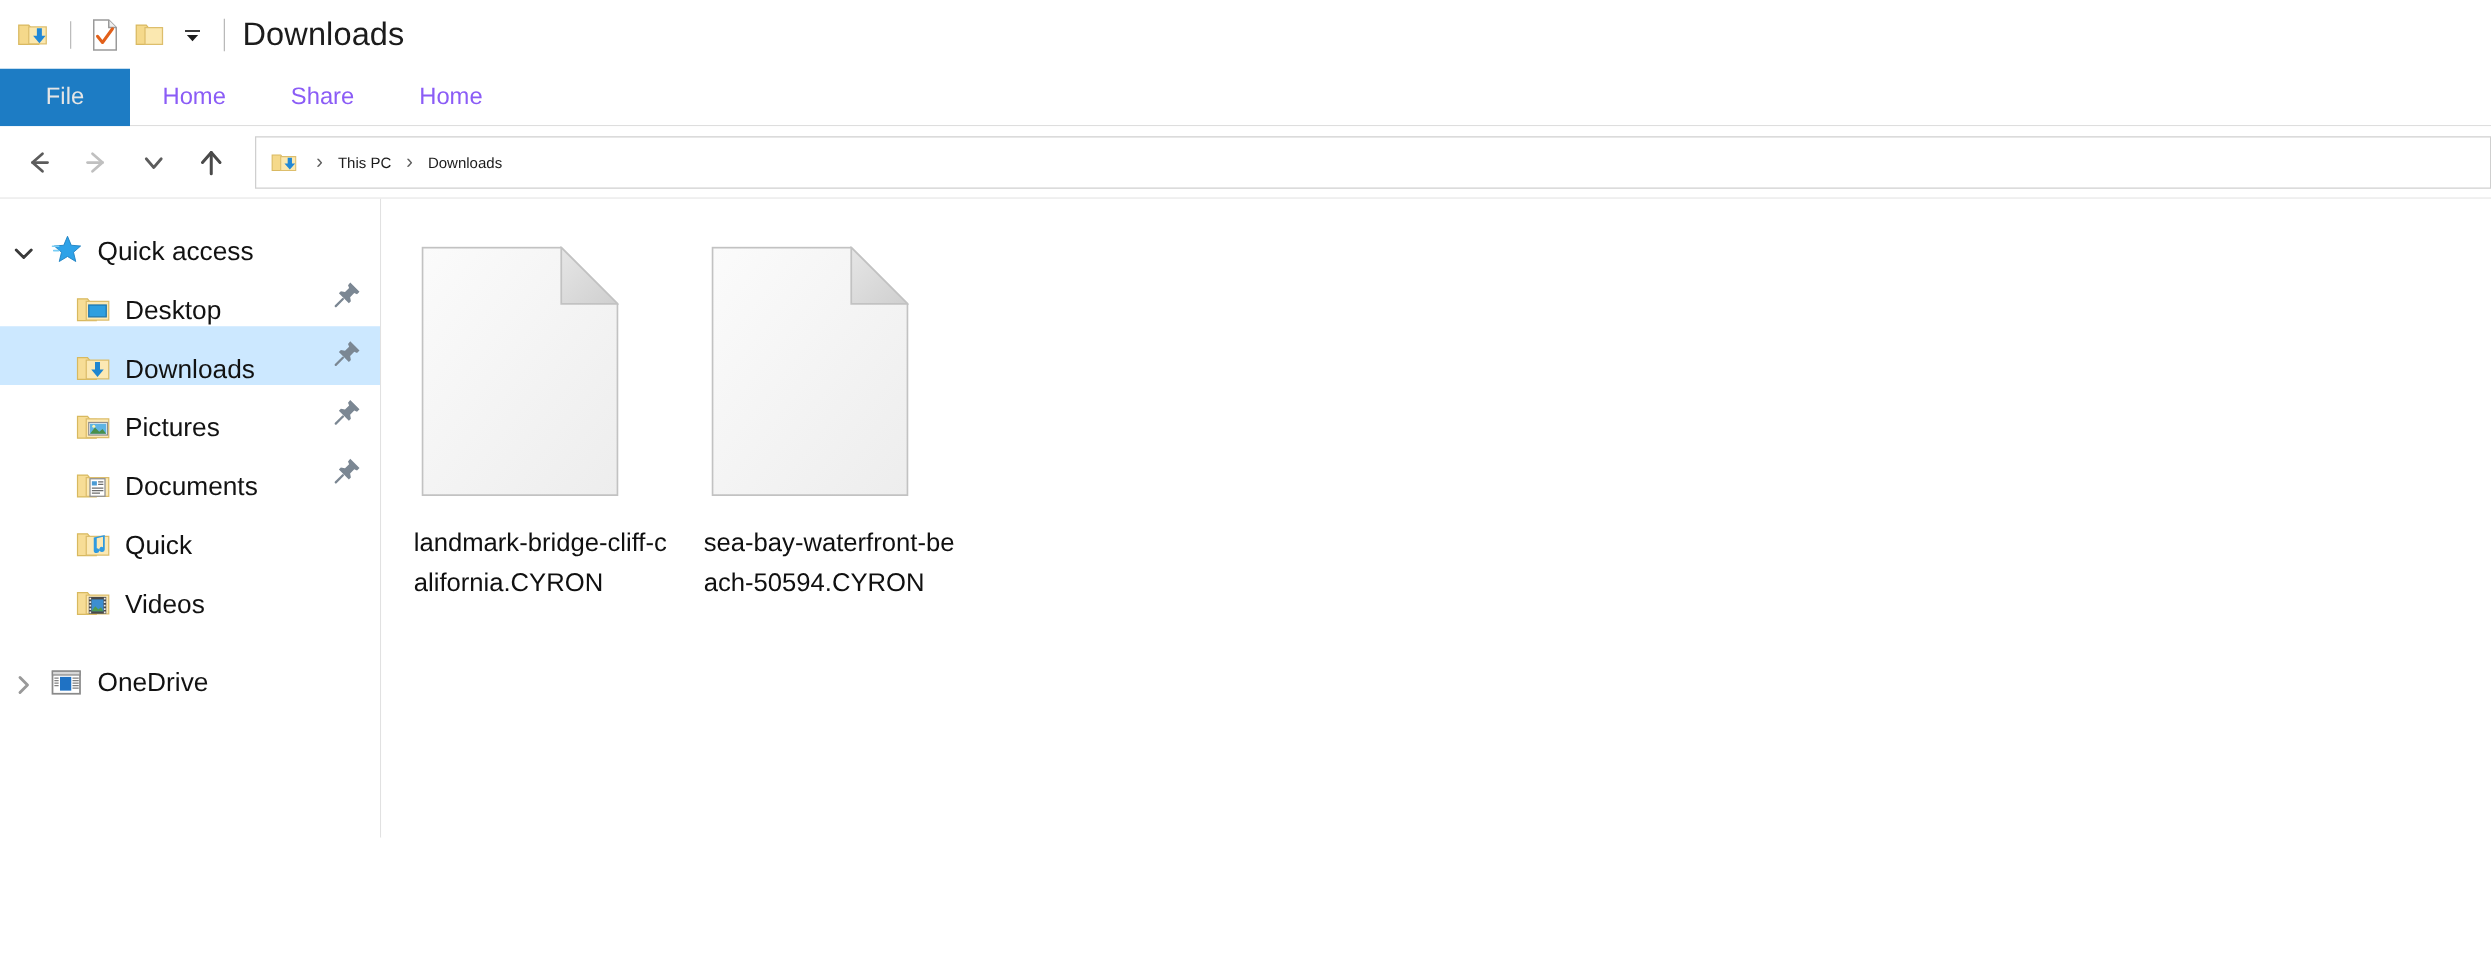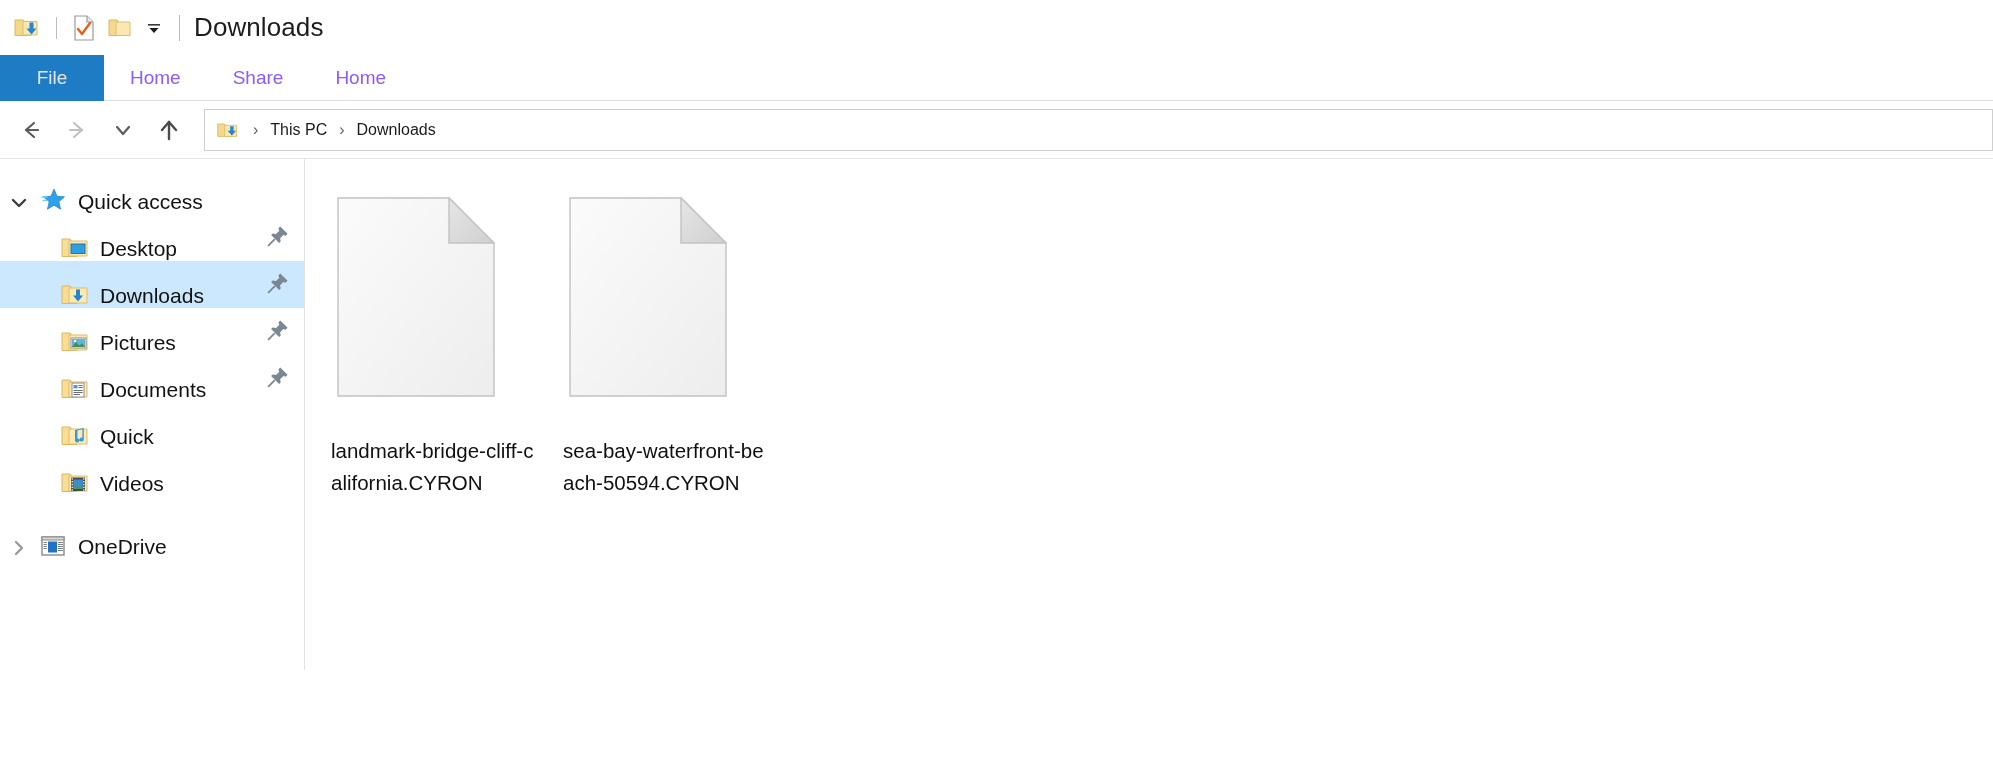--- a/index.html
+++ b/index.html
@@ -63,21 +63,21 @@
     height: 42px;
     margin-left: 12px;
     margin-right: 0;
     border: 1px solid #cfcfcf;
     background: #ffffff;
     display: flex;
     align-items: center;
     padding-left: 10px;
   }
   .crumb-icon { width: 26px; height: 26px; display:flex; align-items:center; justify-content:center; margin-right: 4px;}
-  .crumb { font-size: 16px; color: #1b1b1b; padding: 0 4px; white-space: nowrap; }
+  .crumb { font-size: 12px; color: #1b1b1b; padding: 0 4px; white-space: nowrap; }
   .crumb-sep { color: #5f5f5f; font-size: 16px; padding: 0 8px; display: inline-block; }
 
   
   .body { flex: 1 1 auto; display: flex; min-height: 0; border-top: 1px solid #e3e3e3; }
 
   
   .sidebar {
     width: 305px; flex: 0 0 305px;
     background: #ffffff;
     border-right: 1px solid #e1e1e1;
@@ -101,21 +101,20 @@
   .nav-group-gap { height: 16px; }
 
   
   .content { flex: 1 1 auto; background: #ffffff; position: relative; overflow: hidden; }
   .filegrid { display: flex; padding: 30px 0 0 14px; }
   .fileitem {
     width: 232px;
     padding: 8px 12px 8px 12px;
     display: flex; flex-direction: column; align-items: flex-start;
     cursor: default;
-    gap: 16px;
   }
   .thumb-wrap { width: 100%; display:flex; justify-content:flex-start; padding-left: 6px; }
   .filename {
     margin-top: 22px;
     font-size: 20.5px;
     line-height: 32px;
     color: #101010;
     width: 100%;
     word-break: break-all;
     text-align: left;

